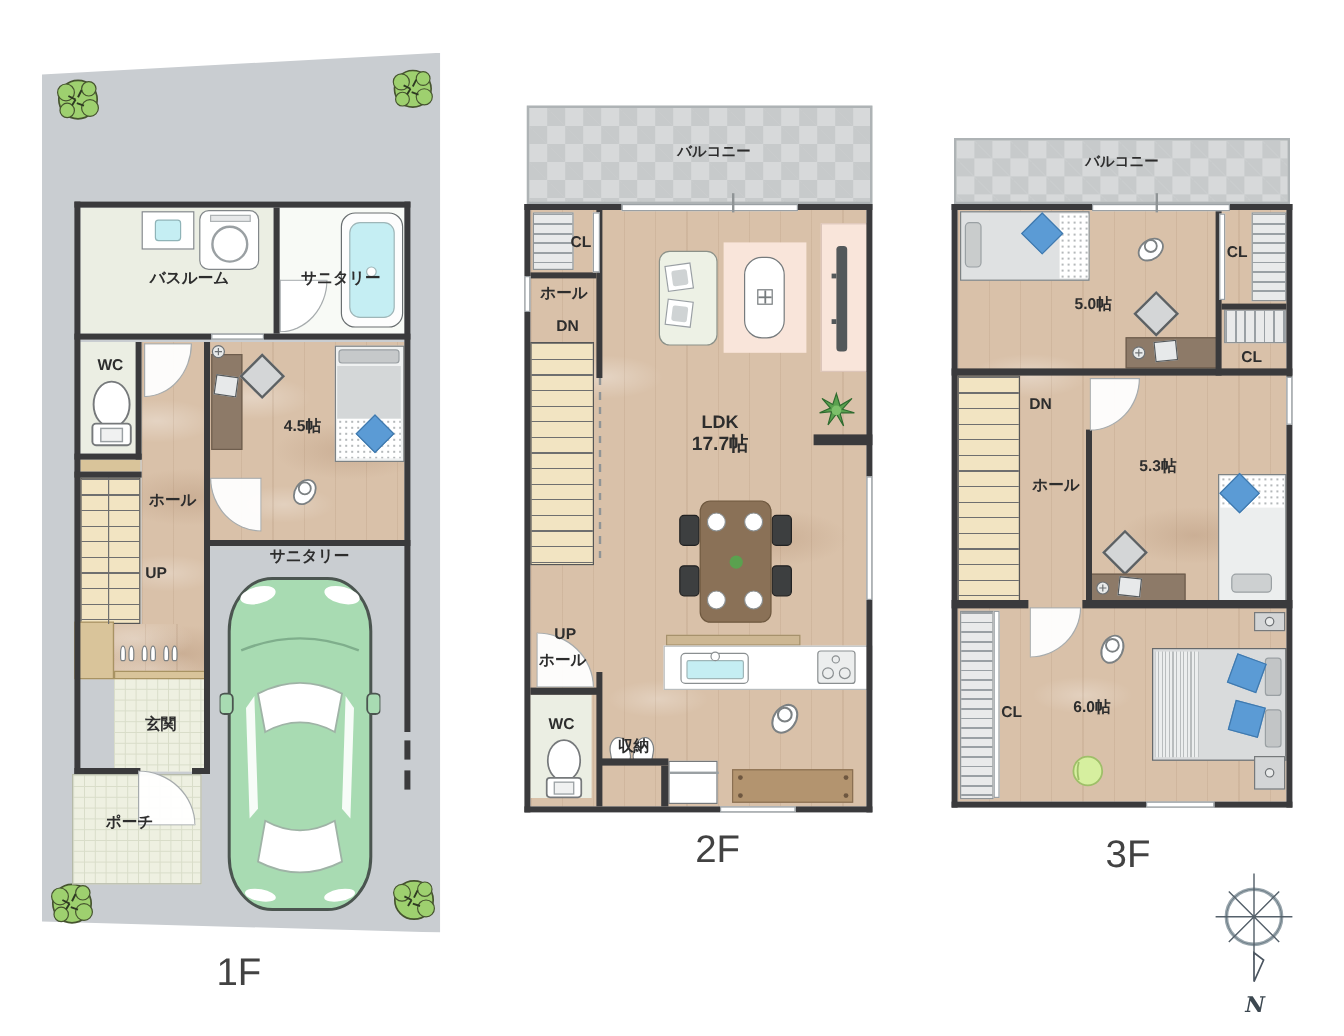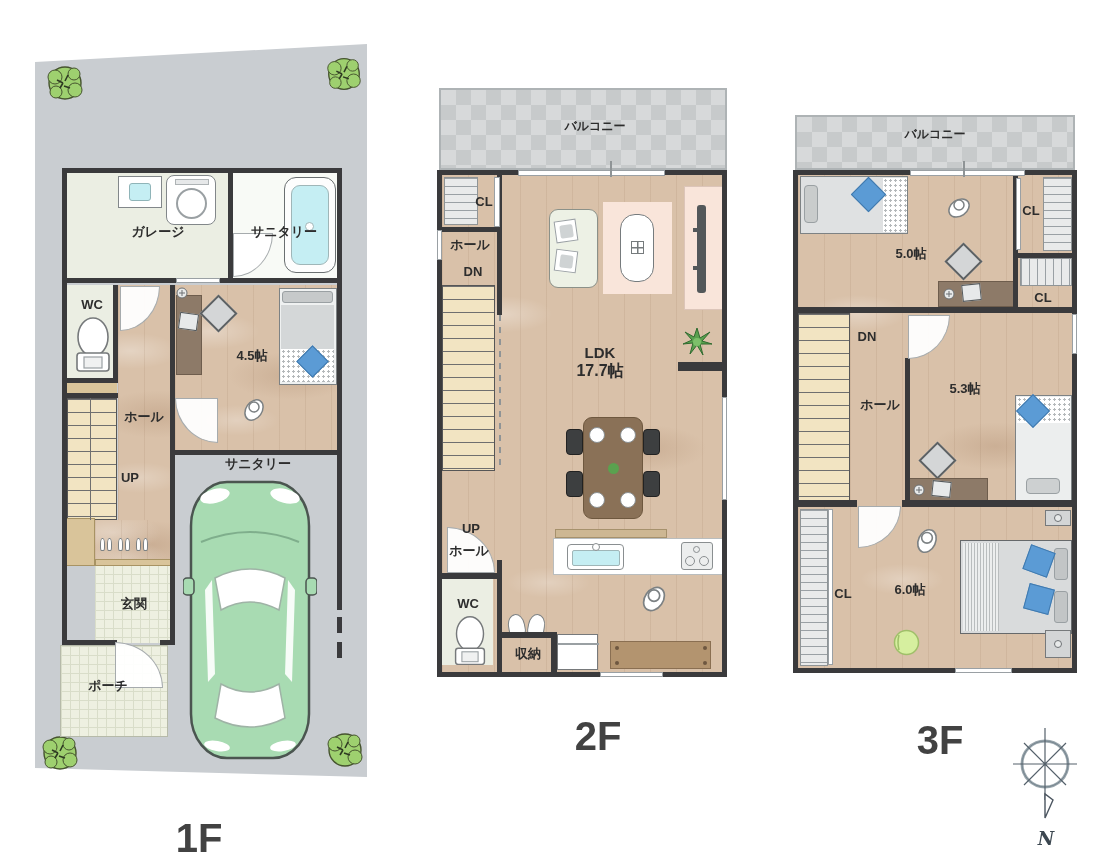--- a/index.html
+++ b/index.html
@@ -48,22 +48,22 @@
   .door.tr{border-radius:0 100% 0 0;}
   .furn{position:absolute;z-index:3;box-sizing:border-box;}
   .chair{position:absolute;background:#d4d6d7;border:2px solid #5d6163;transform:rotate(45deg);z-index:3;box-sizing:border-box;}
   .pillow{position:absolute;background:#5b9bd5;border:1px solid #4079ad;transform:rotate(45deg);z-index:4;box-sizing:border-box;}
   .desk{position:absolute;background:#8d7a68;border:1px solid #6e5d4d;z-index:3;box-sizing:border-box;}
   .laptop{position:absolute;background:#e7e9ea;border:1.5px solid #55595b;z-index:4;box-sizing:border-box;}
   .slip{position:absolute;background:#ffffff;border:1px solid #7c8183;border-radius:45% 45% 30% 30%;z-index:4;box-sizing:border-box;}
   .room-label{position:absolute;font-weight:bold;color:#2d2d2d;font-size:13px;line-height:1;
     white-space:nowrap;transform:translate(-50%,-50%);z-index:8;}
   .sm{font-size:12px;}
-  .floor-label{position:absolute;font-size:40px;font-weight:bold;color:#424242;
-    transform:translate(-50%,-50%);white-space:nowrap;z-index:8;margin-top:28px;}
+  .floor-label{position:absolute;font-size:32px;font-weight:normal;color:#424242;
+    transform:translate(-50%,-50%);white-space:nowrap;z-index:8;}
   .north-label{position:absolute;font-size:18px;font-style:italic;font-weight:bold;
     font-family:"DejaVu Serif","Liberation Serif",serif;color:#3c4750;
     transform:translate(-50%,-50%);z-index:8;}
   svg{display:block;}
 </style>
 </head>
 <body>
 
 <div id="canvas">
 
@@ -187,21 +187,21 @@
   <div class="wall" style="left:337px;top:455px;width:5px;height:155px;"></div>
   <div class="wall" style="left:337px;top:617px;width:5px;height:16px;"></div>
   <div class="wall" style="left:337px;top:642px;width:5px;height:16px;"></div>
 
   <div class="door br" style="left:233px;top:233px;width:40px;height:44px;"></div>
   <div class="door br" style="left:120px;top:286px;width:40px;height:45px;"></div>
   <div class="door bl" style="left:175px;top:398px;width:43px;height:45px;"></div>
   <div class="door tr" style="left:115px;top:642px;width:48px;height:46px;"></div>
   <div class="window" style="left:176px;top:278px;width:44px;height:5px;"></div>
 
-  <div class="room-label" style="left:158px;top:231px;">ガレージ</div>
+  <div class="room-label" style="left:158px;top:231px;">バスルーム</div>
   <div class="room-label" style="left:284px;top:231px;">サニタリー</div>
   <div class="room-label" style="left:92px;top:304px;">WC</div>
   <div class="room-label" style="left:144px;top:416px;">ホール</div>
   <div class="room-label" style="left:130px;top:477px;">UP</div>
   <div class="room-label" style="left:252px;top:355px;">4.5帖</div>
   <div class="room-label" style="left:258px;top:463px;">サニタリー</div>
   <div class="room-label" style="left:134px;top:603px;">玄関</div>
   <div class="room-label" style="left:108px;top:685px;">ポーチ</div>
   <div class="floor-label" style="left:199px;top:810px;">1F</div>
 
@@ -299,21 +299,21 @@
 
   <div class="room-label sm" style="left:595px;top:126px;">バルコニー</div>
   <div class="room-label" style="left:484px;top:201px;">CL</div>
   <div class="room-label" style="left:470px;top:244px;">ホール</div>
   <div class="room-label" style="left:473px;top:271px;">DN</div>
   <div class="room-label" style="left:600px;top:352px;font-size:15px;">LDK</div>
   <div class="room-label" style="left:600px;top:371px;font-size:16px;">17.7帖</div>
   <div class="room-label" style="left:471px;top:528px;">UP</div>
   <div class="room-label" style="left:469px;top:550px;">ホール</div>
   <div class="room-label" style="left:468px;top:603px;">WC</div>
-  <div class="room-label" style="left:528px;top:653px;">収納</div>
+  <div class="room-label" style="left:528px;top:621px;">収納</div>
   <div class="floor-label" style="left:598px;top:708px;">2F</div>
 
   <div class="abs checker" style="left:795px;top:115px;width:280px;height:55px;"></div>
   <div class="abs wood" style="left:798px;top:175px;width:274px;height:493px;"></div>
   <div class="abs stairs" style="left:798px;top:313px;width:52px;height:190px;"></div>
   <div class="abs rack-h" style="left:1043px;top:177px;width:29px;height:74px;"></div>
   <div class="abs rack-v" style="left:1020px;top:258px;width:52px;height:28px;"></div>
   <div class="abs rack-h" style="left:800px;top:509px;width:28px;height:157px;"></div>
 
   <div class="furn" style="left:800px;top:176px;width:108px;height:58px;background:#dfe1e2;border:1.5px solid #7d8284;">

